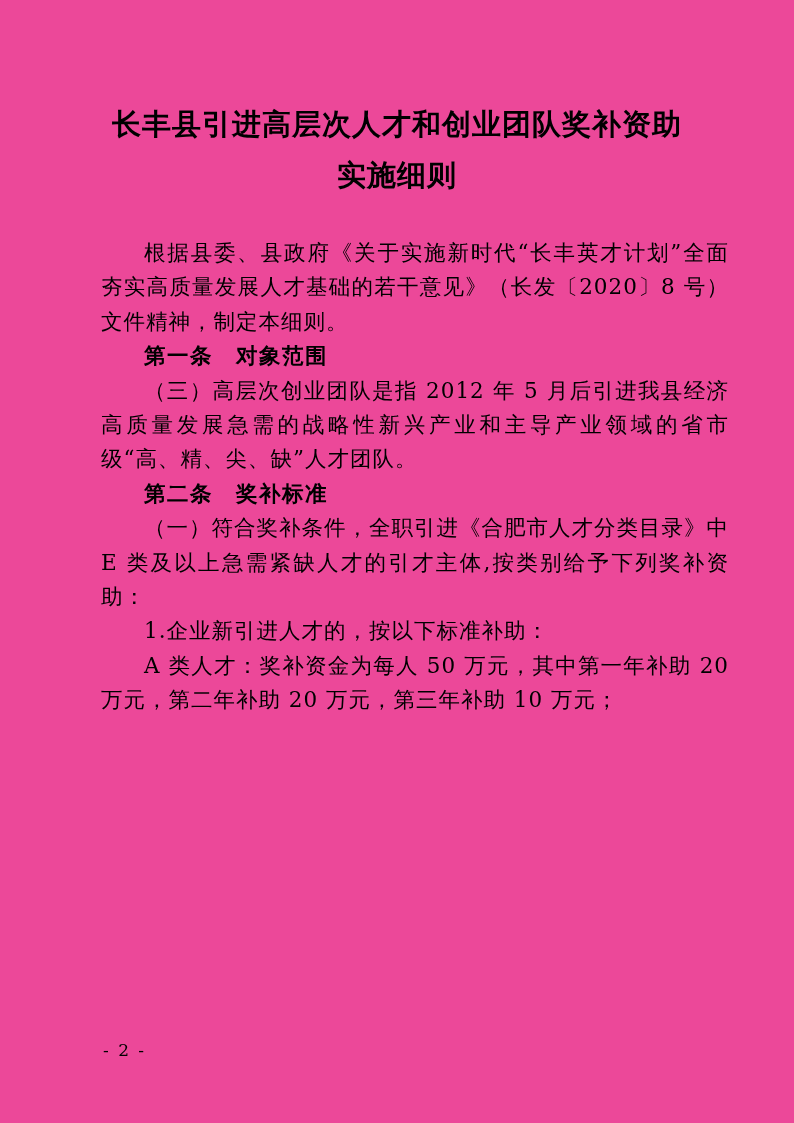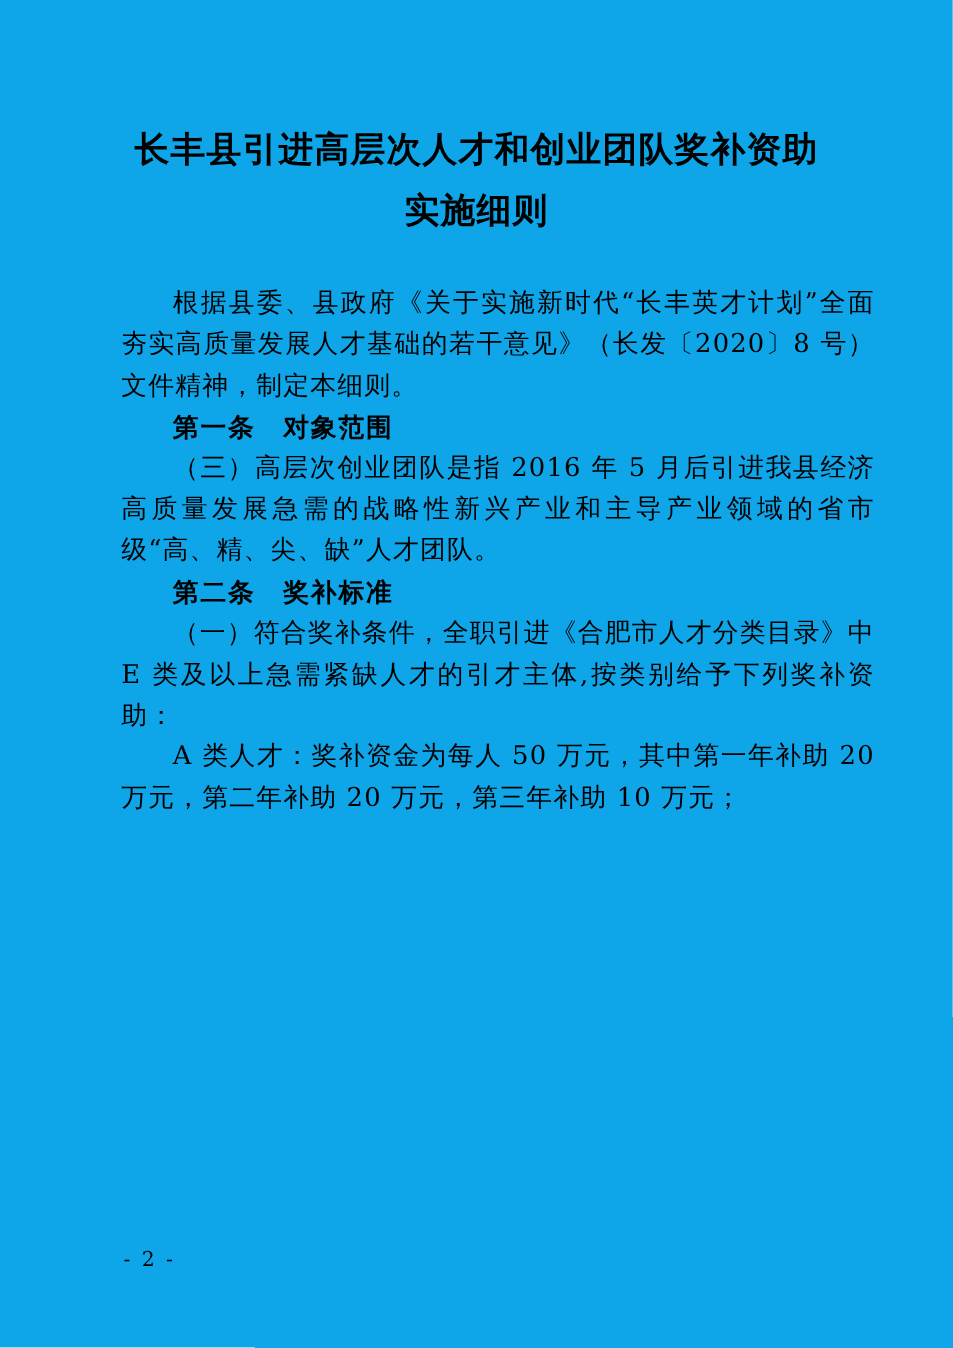--- a/index.html
+++ b/index.html
@@ -4,21 +4,21 @@
 <style>
   html, body {
     margin: 0;
     padding: 0;
     background: #ffffff;
   }
   .page {
     position: relative;
     width: 794px;
     height: 1123px;
-    background: #0ea5e9;
+    background: #ec4899;
     color: #000000;
     overflow: hidden;
     font-family: "DejaVu Serif", "Liberation Serif", serif;
   }
   .doc-title {
     position: absolute;
     top: 99px;
     left: 0;
     width: 100%;
     text-align: center;
@@ -71,21 +71,22 @@
 <div class="page">
 
   <div class="doc-title">
     <span class="title-line">长丰县引进高层次人才和创业团队奖补资助</span>
     <span class="title-line">实施细则</span>
   </div>
 
   <div class="content">
     <p class="normal">根据县委、县政府《关于实施新时代“长丰英才计划”全面夯实高质量发展人才基础的若干意见》（长发〔2020〕8 号）文件精神，制定本细则。</p>
     <p class="heading">第一条　对象范围</p>
-    <p class="normal">（三）高层次创业团队是指 2016 年 5 月后引进我县经济高质量发展急需的战略性新兴产业和主导产业领域的省市级“高、精、尖、缺”人才团队。</p>
+    <p class="normal">（三）高层次创业团队是指 2012 年 5 月后引进我县经济高质量发展急需的战略性新兴产业和主导产业领域的省市级“高、精、尖、缺”人才团队。</p>
     <p class="heading">第二条　奖补标准</p>
     <p class="normal">（一）符合奖补条件，全职引进《合肥市人才分类目录》中 E 类及以上急需紧缺人才的引才主体,按类别给予下列奖补资助：</p>
+    <p class="normal">1.企业新引进人才的，按以下标准补助：</p>
     <p class="normal">A 类人才：奖补资金为每人 50 万元，其中第一年补助 20 万元，第二年补助 20 万元，第三年补助 10 万元；</p>
   </div>
 
   <div class="page-footer">- 2 -</div>
 
 </div>
 
 </body></html>

